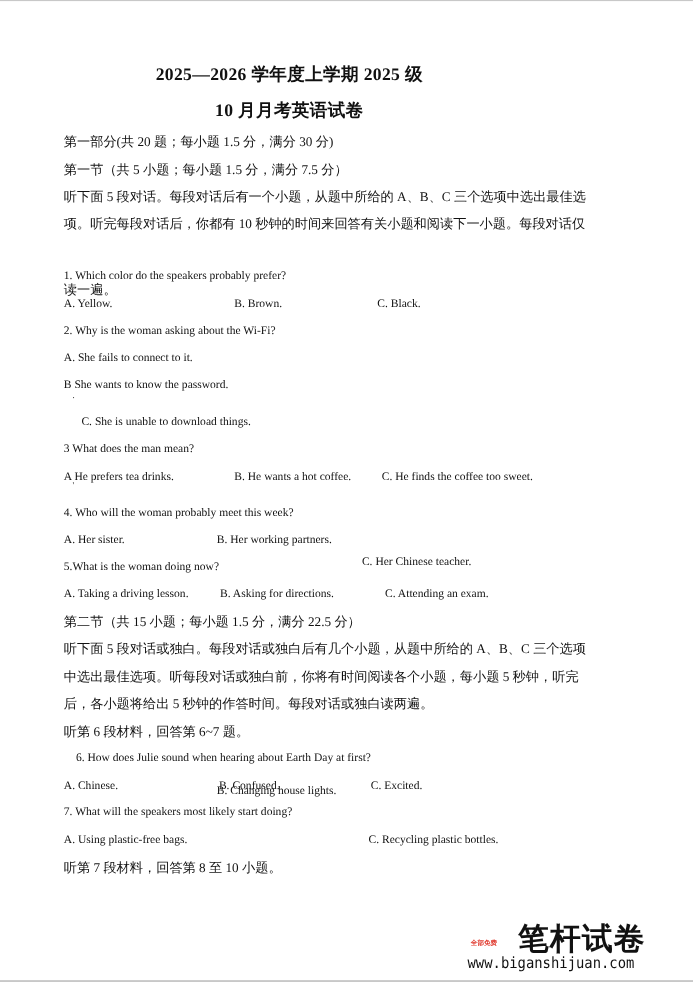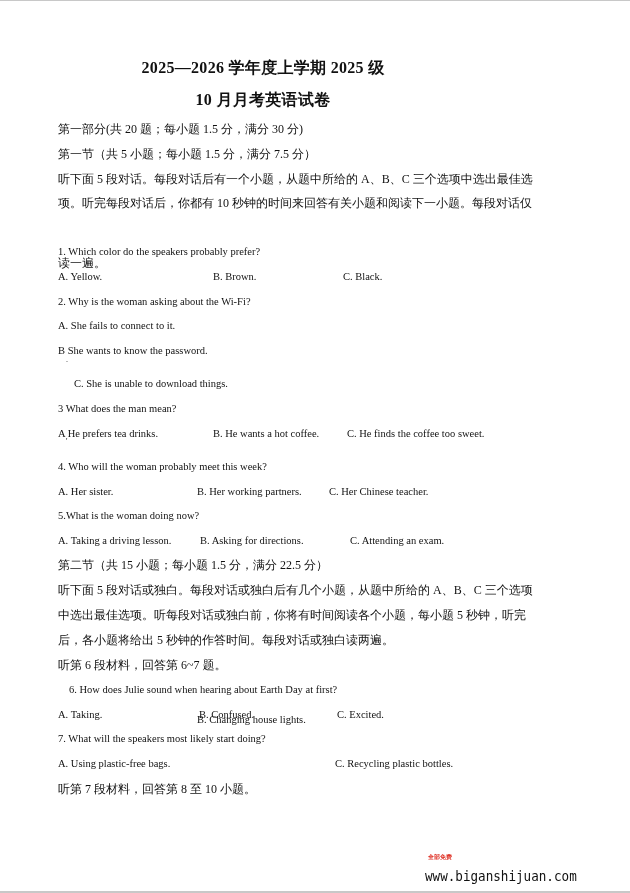--- a/index.html
+++ b/index.html
@@ -51,43 +51,44 @@
 
 <div class="line en" style="top:403px;">3 What does the man mean?</div>
 <div class="opt" style="left:58px; top:428px;">A   He prefers tea drinks.</div>
 <span class="dot" style="left:66px; top:437px;">'</span>
 <div class="opt" style="left:213px; top:428px;">B. He wants a hot coffee.</div>
 <div class="opt" style="left:347px; top:428px;">C. He finds the coffee too sweet.</div>
 
 <div class="line en" style="top:461px;">4. Who will the woman probably meet this week?</div>
 <div class="opt" style="left:58px; top:486px;">A. Her sister.</div>
 <div class="opt" style="left:197px; top:486px;text-align:right;">B. Her working partners.</div>
-<div class="opt" style="left:329px; top:486px;">C. Her Chinese teacher.</div>
+<div class="opt" style="left:329px; top:506px;">C. Her Chinese teacher.</div>
 
 <div class="line en" style="top:510px;">5.What is the woman doing now?</div>
 <div class="opt" style="left:58px; top:535px;">A. Taking a driving lesson.</div>
 <div class="opt" style="left:200px; top:535px;">B. Asking for directions.</div>
 <div class="opt" style="left:350px; top:535px;">C. Attending an exam.</div>
 
 <div class="line cn" style="top:557px;">第二节（共 15 小题；每小题 1.5 分，满分 22.5 分）</div>
 <div class="line cn" style="top:582px;">听下面 5 段对话或独白。每段对话或独白后有几个小题，从题中所给的 A、B、C 三个选项</div>
 <div class="line cn" style="top:607px;">中选出最佳选项。听每段对话或独白前，你将有时间阅读各个小题，每小题 5 秒钟，听完</div>
 <div class="line cn" style="top:632px;">后，各小题将给出 5 秒钟的作答时间。每段对话或独白读两遍。</div>
 <div class="line cn" style="top:657px;">听第 6 段材料，回答第 6~7 题。</div>
 
 <div class="line en" style="top:684px;margin-left:11px;">6. How does Julie sound when hearing about Earth Day at first?</div>
-<div class="opt" style="left:58px; top:709px;">A. Taking.</div>
+<div class="opt" style="left:58px; top:709px;">A. Chinese.</div>
 <div class="opt" style="left:199px; top:709px;">B. Confused.</div>
 <div class="opt" style="left:337px; top:709px;">C. Excited.</div>
 
 <div class="line en" style="top:733px;">7. What will the speakers most likely start doing?</div>
 <div class="opt" style="left:58px; top:758px;">A. Using plastic-free bags.</div>
 <div class="opt" style="left:197px; top:714px;">B. Changing house lights.</div>
 <div class="opt" style="left:335px; top:758px;">C. Recycling plastic bottles.</div>
 
 <div class="line cn" style="top:781px;">听第 7 段材料，回答第 8 至 10 小题。</div>
 
 <div class="logo">
+  <div class="logo-cn">笔杆试卷</div>
   <div class="logo-red">全部免费</div>
   <div class="logo-url">www.biganshijuan.com</div>
 </div>
 
 <div class="bottom-rule"></div>
 
 </body></html>

